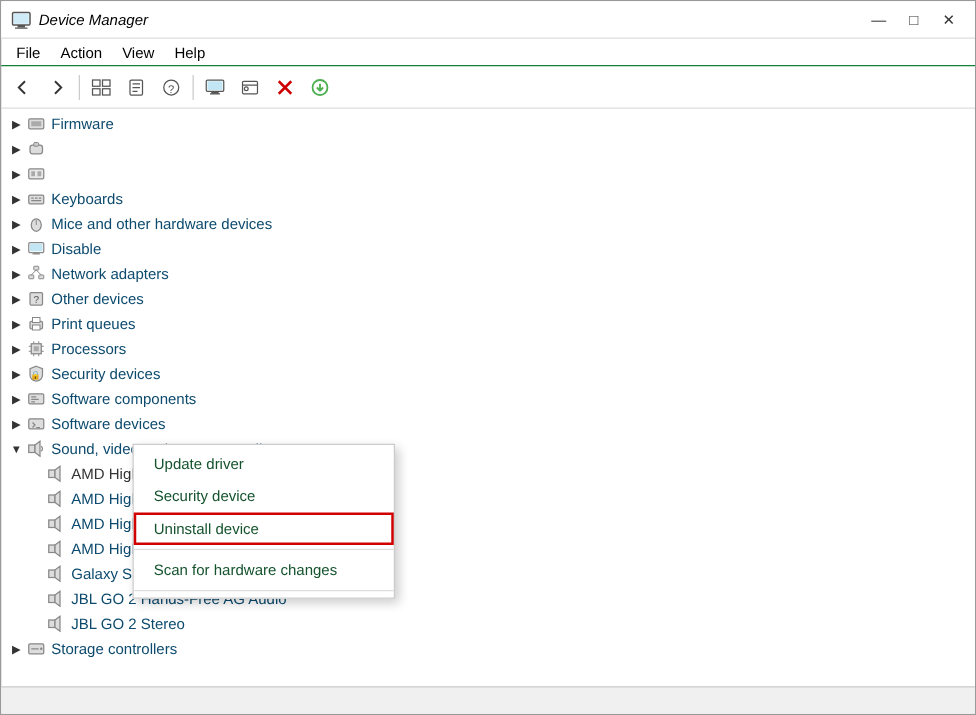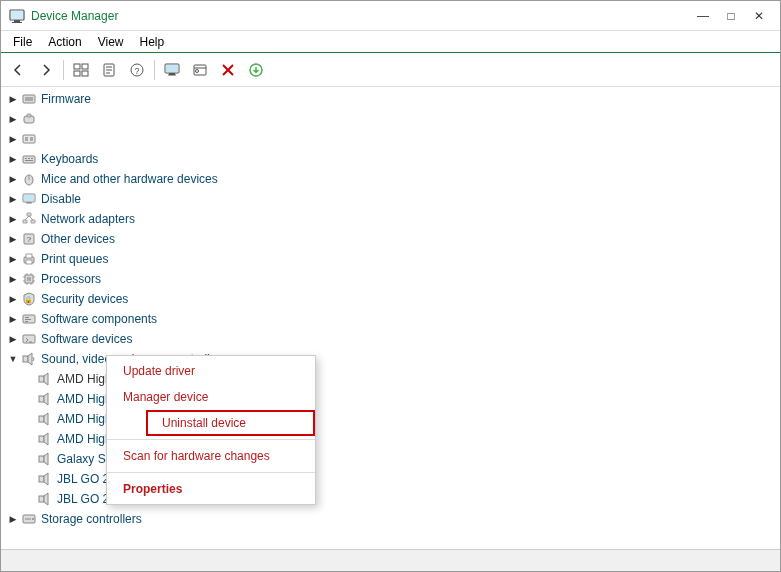--- a/index.html
+++ b/index.html
@@ -34,21 +34,22 @@
     }
     .title-bar-icon {
       width: 16px;
       height: 16px;
       margin-right: 6px;
       flex-shrink: 0;
     }
     .title-bar-text {
       font-size: 12px;
       flex: 1;
-      color: #15803d;
+      color: #000000;
+      font-style: italic;
     }
     .title-bar-controls {
       display: flex;
       gap: 2px;
     }
     .title-btn {
       width: 26px;
       height: 22px;
       background: #fff;
       border: none;
@@ -186,31 +187,30 @@
       border: 1px solid #ccc;
       box-shadow: 3px 3px 8px rgba(0,0,0,0.2);
       z-index: 100;
       width: 210px;
       padding: 2px 0;
     }
     .context-menu-item {
       padding: 6px 16px;
       cursor: pointer;
       font-size: 12px;
-      color: #b91c1c;
+      color: #14532d;
     }
     .context-menu-separator {
       height: 1px;
       background: #ddd;
       margin: 3px 0;
     }
     .context-menu-item.highlighted {
       border: 2px solid #d00000;
       padding: 4px 14px;
-      margin-left: 39px;
     }
     .context-menu-item.bold {
       font-weight: bold;
     }
   </style>
 </head>
 <body>
 
 <div class="window">
 
@@ -557,26 +557,25 @@
               <rect x="1" y="3" width="12" height="8" rx="1" fill="#ddd" stroke="#888" stroke-width="1"></rect>
               <circle cx="11" cy="7" r="1" fill="#888"></circle>
               <line x1="3" y1="7" x2="9" y2="7" stroke="#888" stroke-width="1"></line>
             </svg>
         </span>
         <span class="tree-label">Storage controllers</span>
       </div>
 
       <div class="context-menu">
         <div class="context-menu-item">Update driver</div>
-        <div class="context-menu-item">Manager device</div>
+        <div class="context-menu-item">Security device</div>
         <div class="context-menu-item highlighted">Uninstall device</div>
         <div class="context-menu-separator"></div>
         <div class="context-menu-item">Scan for hardware changes</div>
         <div class="context-menu-separator"></div>
-        <div class="context-menu-item bold">Properties</div>
       </div>
 
     </div>
   </div>
 
   <div class="status-bar">
     <span style="font-size:11px; color:#555;"></span>
   </div>
 </div>
 

